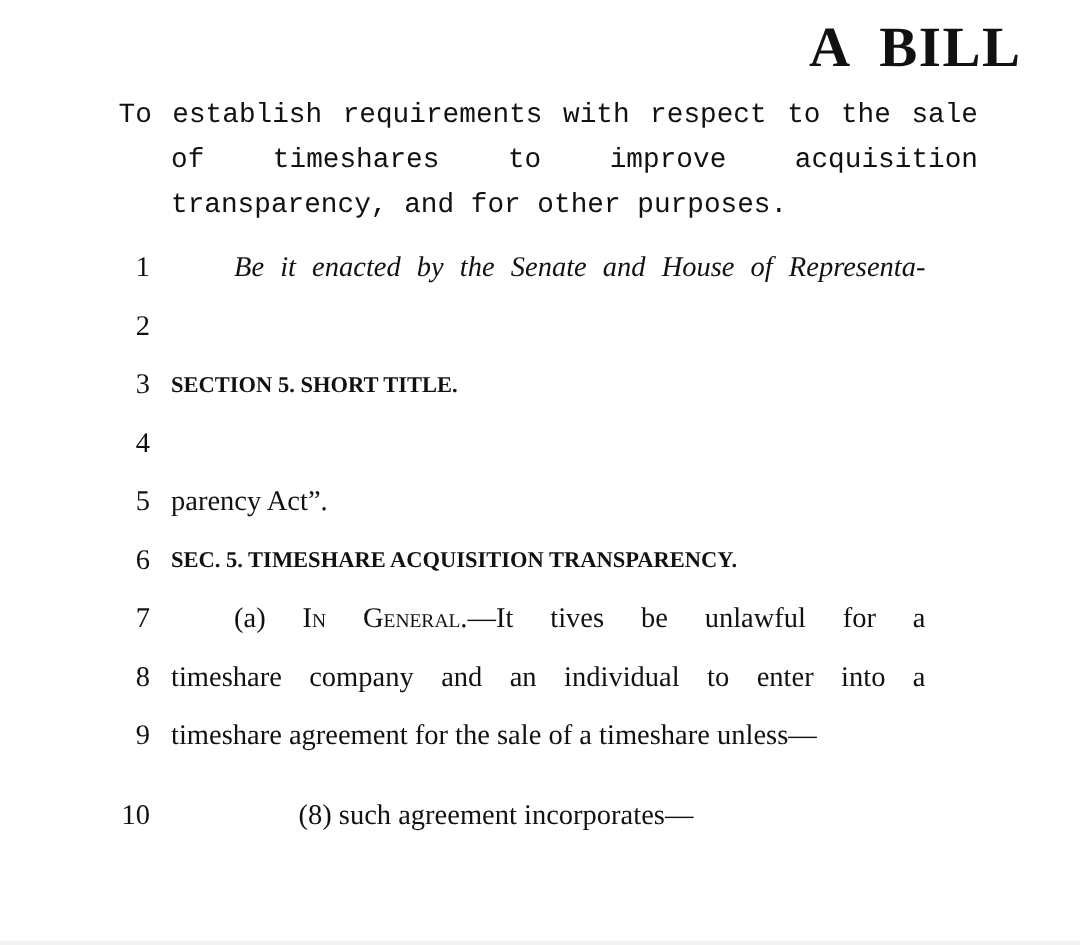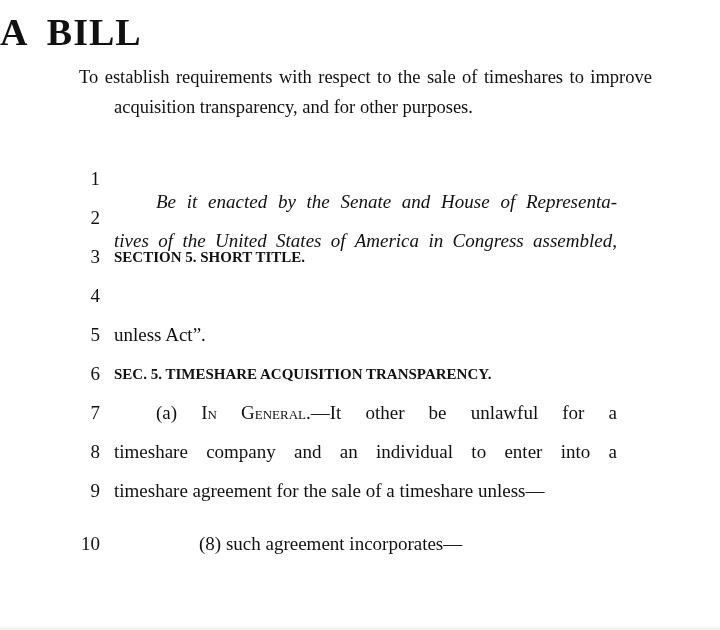--- a/index.html
+++ b/index.html
@@ -1,88 +1,87 @@
 <!DOCTYPE html>
 <html><head>
 <meta charset="utf-8">
 <style>
   html, body { margin: 0; padding: 0; }
   body {
     width: 720px; height: 630px; background: #ffffff; position: relative; overflow: hidden;
     font-family: "DejaVu Serif", "Liberation Serif", serif; color: #111;
   }
   .title {
-    position: absolute; left: 0; width: 681px; top: 10px; text-align: left;
+    position: absolute; left: 0; width: 681px; top: 10px; text-align: right;
     font-family: "Liberation Serif", serif; font-weight: bold; font-size: 38px;
     letter-spacing: 1px; word-spacing: 10px;
   }
   .purpose {
     position: absolute; left: 79px; top: 62px; width: 538px;
-    font-family: Liberation Serif, serif; font-size: 18.5px; line-height: 30px;
+    font-family: Liberation Mono, monospace; font-size: 18.5px; line-height: 30px;
     text-align: justify; text-align-last: left;
     padding-left: 35px; text-indent: -35px;
   }
   .line {
     position: absolute; left: 0; width: 720px; height: 39px;
   }
   .ln {
     position: absolute; right: 620px; top: 0;
     font-family: "Liberation Serif", serif; font-size: 19px;
   }
   .txt {
     position: absolute; left: 114px; width: 503px; top: 0;
     font-family: "Liberation Serif", serif; font-size: 19px; white-space: nowrap;
   }
   .just { text-align: justify; text-align-last: justify; white-space: normal; }
   .ind { padding-left: 42px; width: 461px; }
   .ind2 { padding-left: 85px; width: 418px; }
-  .ital { font-style: italic; margin-top: 23px; }
+  .ital { font-style: italic; }
   .head { font-weight: bold; font-size: 15px; top: 3px; }
   .sc { font-variant: small-caps; margin-top: 31px; }
   .bottom-strip { position: absolute; left: 0; bottom: 0; width: 720px; height: 3px; background: #f2f2f2; }
 </style>
 </head>
 <body>
 
 <div class="title">A BILL</div>
 
 <div class="purpose">To establish requirements with respect to the sale of timeshares to improve acquisition transparency, and for other purposes.</div>
 
 <div class="line" style="top:168px;">
   <span class="ln">1</span>
   <span class="txt ital just ind">Be it enacted by the Senate and House of Representa-</span>
 </div>
 
 <div class="line" style="top:207px;">
   <span class="ln">2</span>
-  <span class="txt ital just">tives of the United States of America in Congress assembled,</span>
 </div>
 
 <div class="line" style="top:246px;">
   <span class="ln">3</span>
   <span class="txt head">SECTION 5. SHORT TITLE.</span>
 </div>
 
 <div class="line" style="top:285px;">
   <span class="ln">4</span>
 </div>
 
 <div class="line" style="top:324px;">
   <span class="ln">5</span>
-  <span class="txt">unless Act”.</span>
+  <span class="txt">parency Act”.</span>
 </div>
 
 <div class="line" style="top:363px;">
   <span class="ln">6</span>
   <span class="txt head">SEC. 5. TIMESHARE ACQUISITION TRANSPARENCY.</span>
 </div>
 
 <div class="line" style="top:402px;">
   <span class="ln">7</span>
-  <span class="txt just ind"><span>(a) </span> <span class="sc">In General.</span><span>—It other be unlawful for a</span></span>
+  <span class="txt just ind"><span>(a) </span> <span class="sc">In General.</span><span>—It tives be unlawful for a</span></span>
 </div>
 
 <div class="line" style="top:441px;">
   <span class="ln">8</span>
   <span class="txt just">timeshare company and an individual to enter into a</span>
 </div>
 
 <div class="line" style="top:480px;">
   <span class="ln">9</span>
   <span class="txt">timeshare agreement for the sale of a timeshare unless—</span>

